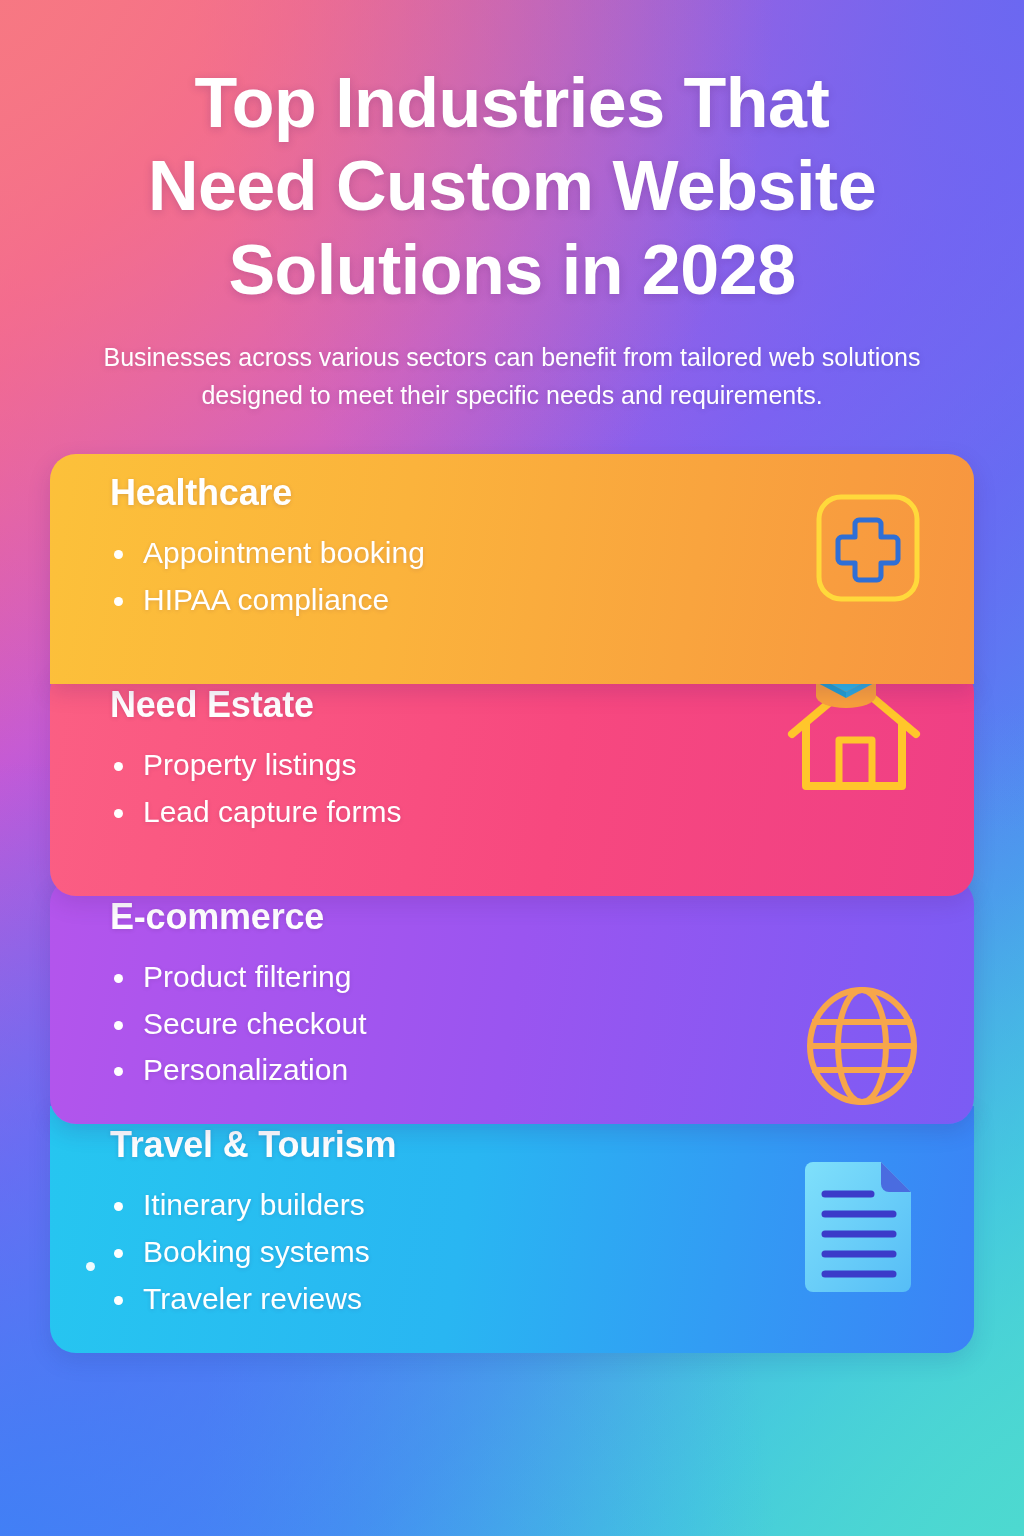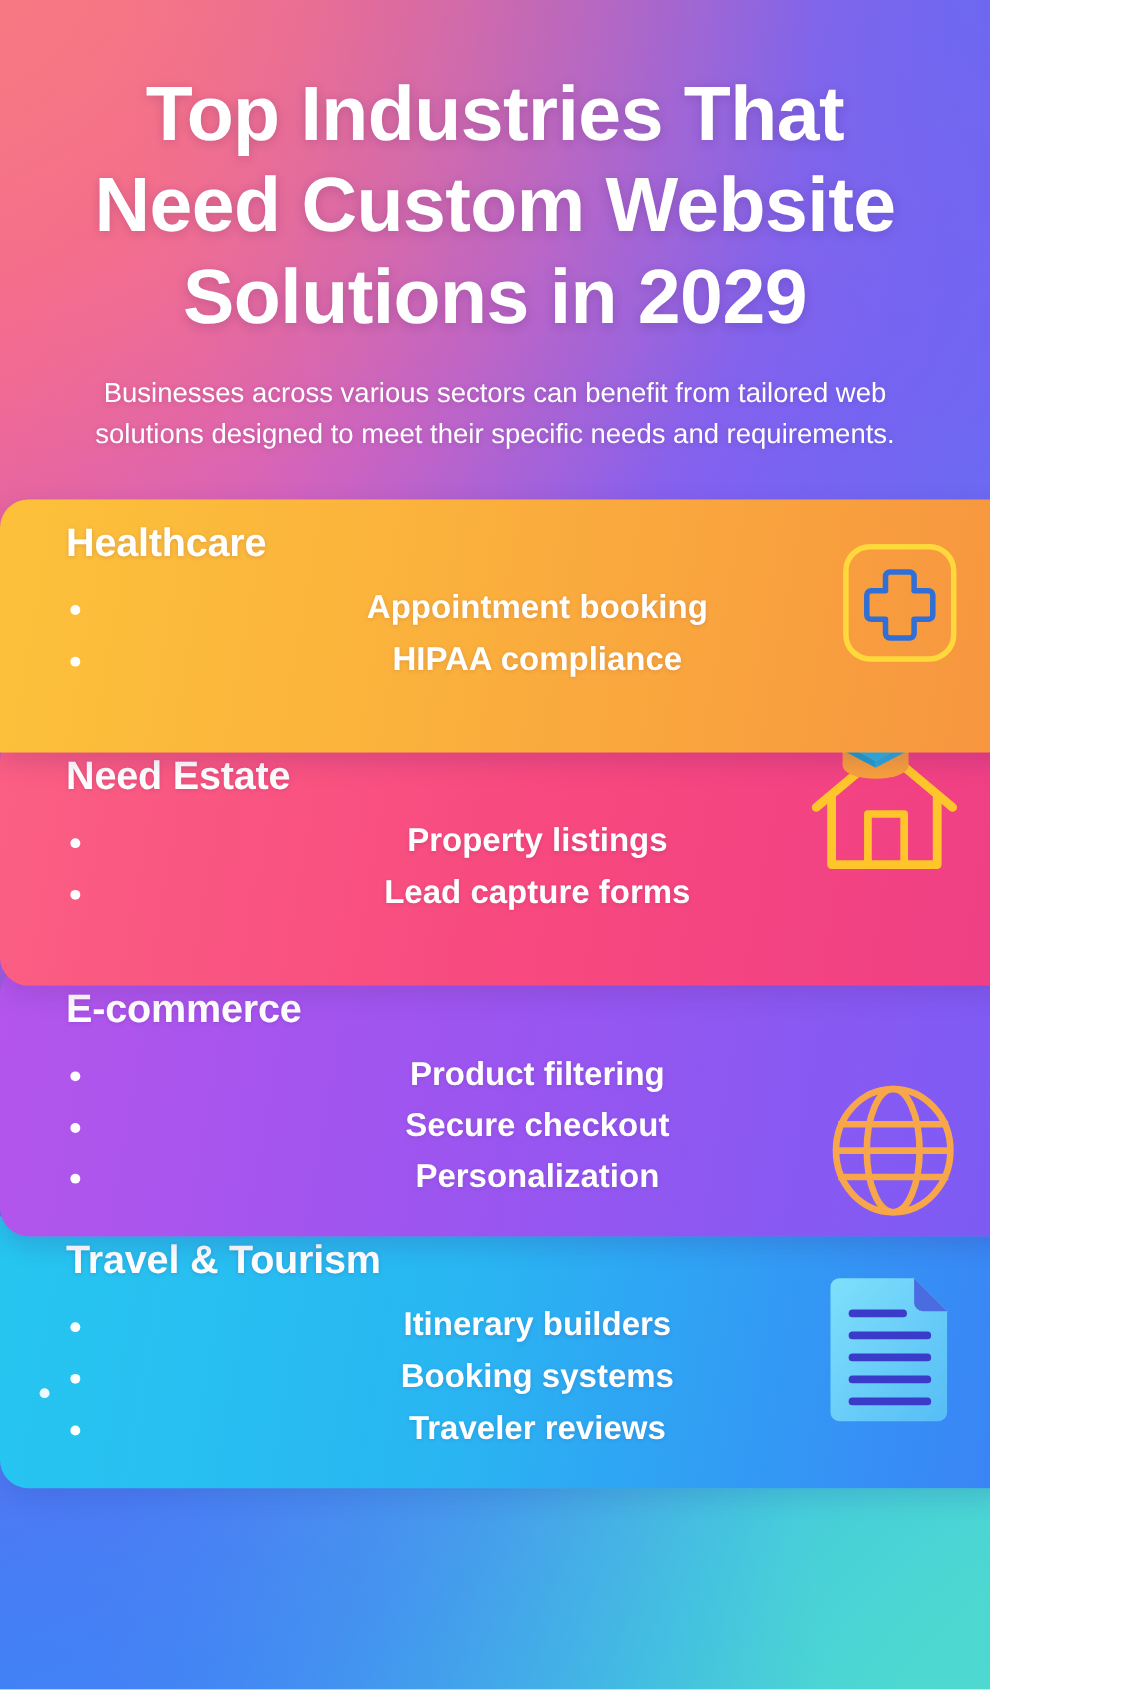--- a/index.html
+++ b/index.html
@@ -5,21 +5,21 @@
   * { margin:0; padding:0; box-sizing:border-box; }
 
   html, body {
     width:1024px; height:1536px;
     overflow:hidden;
     font-family:"Liberation Sans", sans-serif;
   }
 
   #poster{
     position:relative;
-    width:900px; height:1536px;
+    width:1024px; height:1536px;
     background:
       linear-gradient(135deg,
         #f4728c 0%,
         #ef5c9e 12%,
         #c45ad6 30%,
         #8a5ef0 46%,
         #6a6cf2 58%,
         #4b8ef3 74%,
         #3bb8ee 86%,
         #4dd9cf 100%);
@@ -92,23 +92,22 @@
     margin-bottom:16px;
     text-shadow:0 1px 4px rgba(70,25,90,0.17);
   }
   .bullets{ list-style:none; }
   .bullets li{
     position:relative;
     color:#ffffff;
     font-size:30px;
     line-height:1.56;
     padding-left:33px;
-    font-weight:700;
+    font-weight:400;
     text-shadow:0 1px 4px rgba(70,25,90,0.15);
-    text-align:center;
   }
   .bullets li::before{
     content:"";
     position:absolute;
     left:4px; top:20px;
     width:9px; height:9px;
     border-radius:50%;
     background:#ffffff;
   }
 
@@ -139,21 +138,21 @@
 </head>
 <body>
 
 <div id="poster">
   <div id="content">
 
     <div class="header">
       <h1 class="title">
         <span>Top Industries That</span><br>
         <span>Need Custom Website</span><br>
-        <span>Solutions in 2029</span>
+        <span>Solutions in 2028</span>
       </h1>
       <p class="subtitle">Businesses across various sectors can benefit from tailored web solutions designed to meet their specific needs and requirements.</p>
     </div>
 
     <div class="cards">
 
       <div class="card card-0">
         <div class="card-title">Healthcare</div>
         <ul class="bullets">
           <li>Appointment booking</li>

